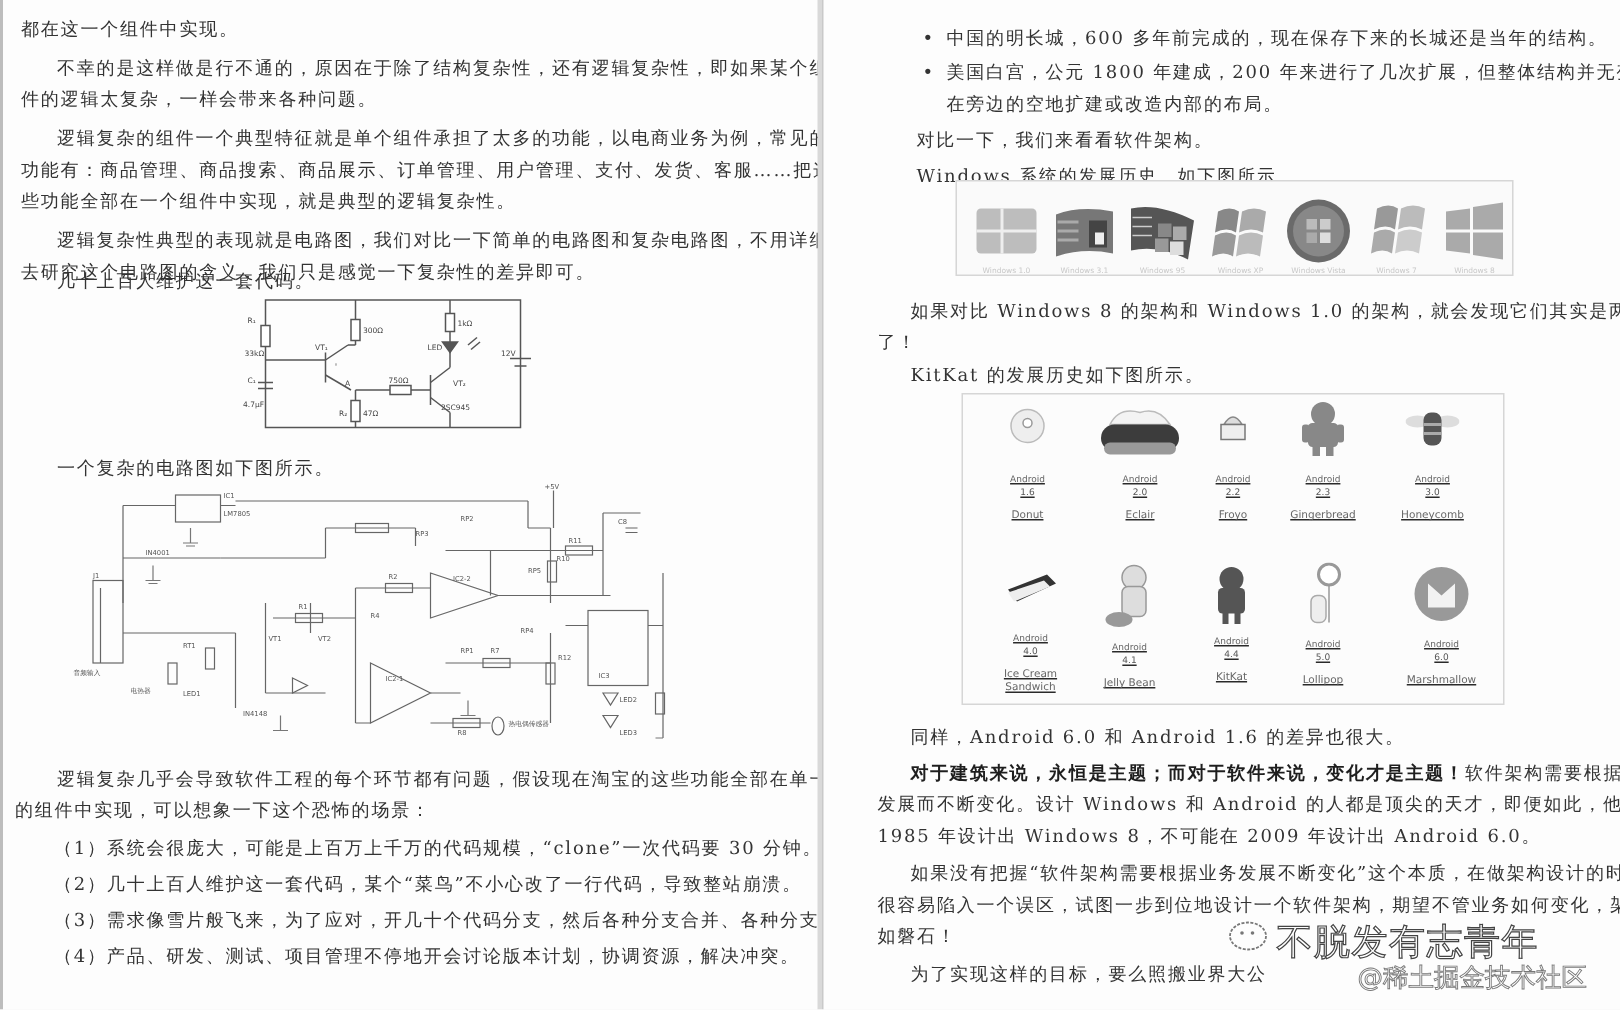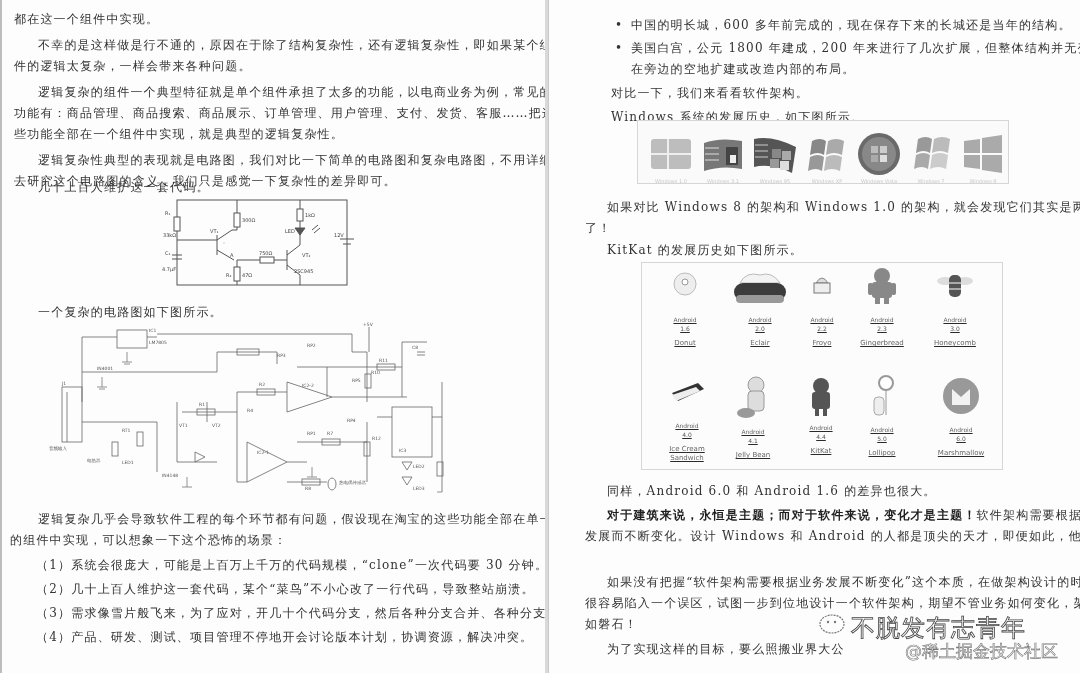--- a/index.html
+++ b/index.html
@@ -405,20 +405,21 @@
       <div class="ver">6.0</div>
       <div class="code">Marshmallow</div>
     </div>
   </div>
 
   <div class="p" style="left:58px;top:480px;">同样，Android 6.0 和 Android 1.6 的差异也很大。</div>
   <div class="p" style="left:58px;top:504px;">
     <span class="bold">对于建筑来说，永恒是主题；而对于软件来说，变化才是主题！</span><span>软件架构需要根据业务的</span>
   </div>
   <div class="p" style="left:36px;top:525px;">发展而不断变化。设计 Windows 和 Android 的人都是顶尖的天才，即便如此，他们也不可能在</div>
+  <div class="p" style="left:36px;top:546px;">1985 年设计出 Windows 8，不可能在 2009 年设计出 Android 6.0。</div>
   <div class="p" style="left:58px;top:571px;">如果没有把握“软件架构需要根据业务发展不断变化”这个本质，在做架构设计的时候就</div>
   <div class="p" style="left:36px;top:592px;">很容易陷入一个误区，试图一步到位地设计一个软件架构，期望不管业务如何变化，架构都稳</div>
   <div class="p" style="left:36px;top:613px;">如磐石！</div>
   <div class="p" style="left:58px;top:638px;">为了实现这样的目标，要么照搬业界大公</div>
 </div>
 
 <svg class="wm-logo" viewBox="0 0 30 24">
   <ellipse cx="14" cy="12" rx="12" ry="9" fill="none" stroke="#777" stroke-width="1.2" stroke-dasharray="2 1"></ellipse>
   <circle cx="10" cy="10" r="1.2" fill="#777"></circle>
     <circle cx="17" cy="10" r="1.2" fill="#777"></circle>

